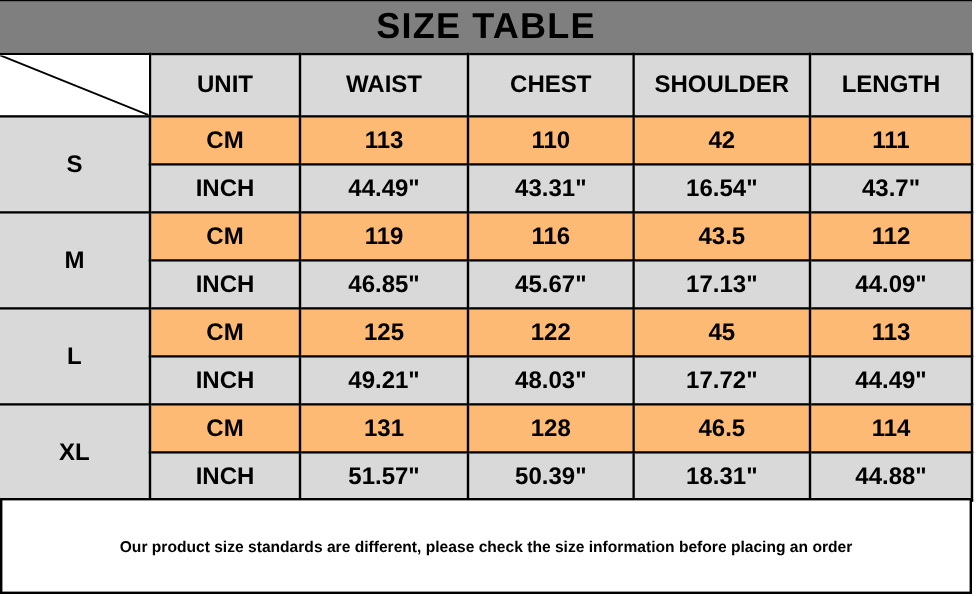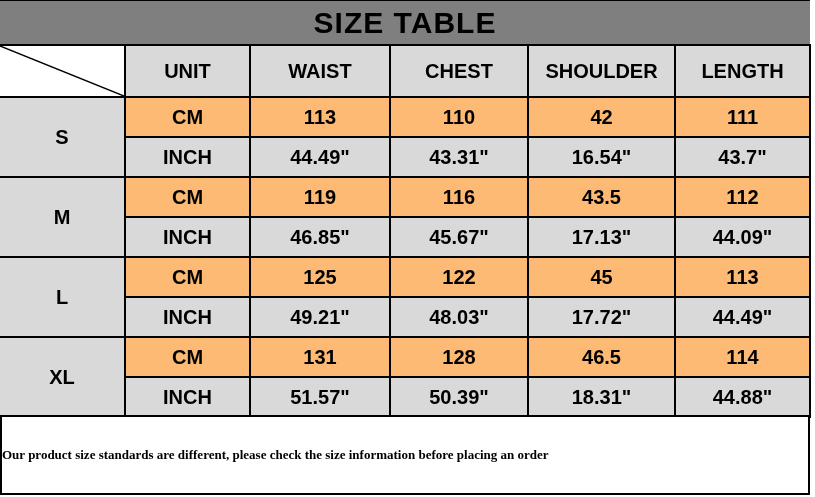--- a/index.html
+++ b/index.html
@@ -34,22 +34,22 @@
   .size-table tr.inch-row td { background:#d9d9d9;margin-left:43px; }
   .size-table th.diag { background:#ffffff; position:relative; padding:0; }
   .size-table th.diag svg { position:absolute; left:0; top:0; width:100%; height:100%; display:block; }
 
   .col-size{width:125px;} .col-unit{width:125px;} .col-waist{width:140px;}
   .col-chest{width:138px;} .col-shoulder{width:147px;} .col-length{width:135px;}
 
   .note-box {
     position:absolute; left:0; top:415px; width:810px; height:80px;
     border:2px solid #000; background:#ffffff;
-    display:flex; align-items:center; justify-content:flex-start;
-    font-family:Liberation Serif, serif;
+    display:flex; align-items:center; justify-content:center;
+    font-family:Liberation Sans, sans-serif;
     font-weight:bold; font-size:13px; white-space:nowrap;
   }
 </style>
 </head>
 <body>
 
 <div class="page">
 
   <div class="title-bar">SIZE TABLE</div>
 

